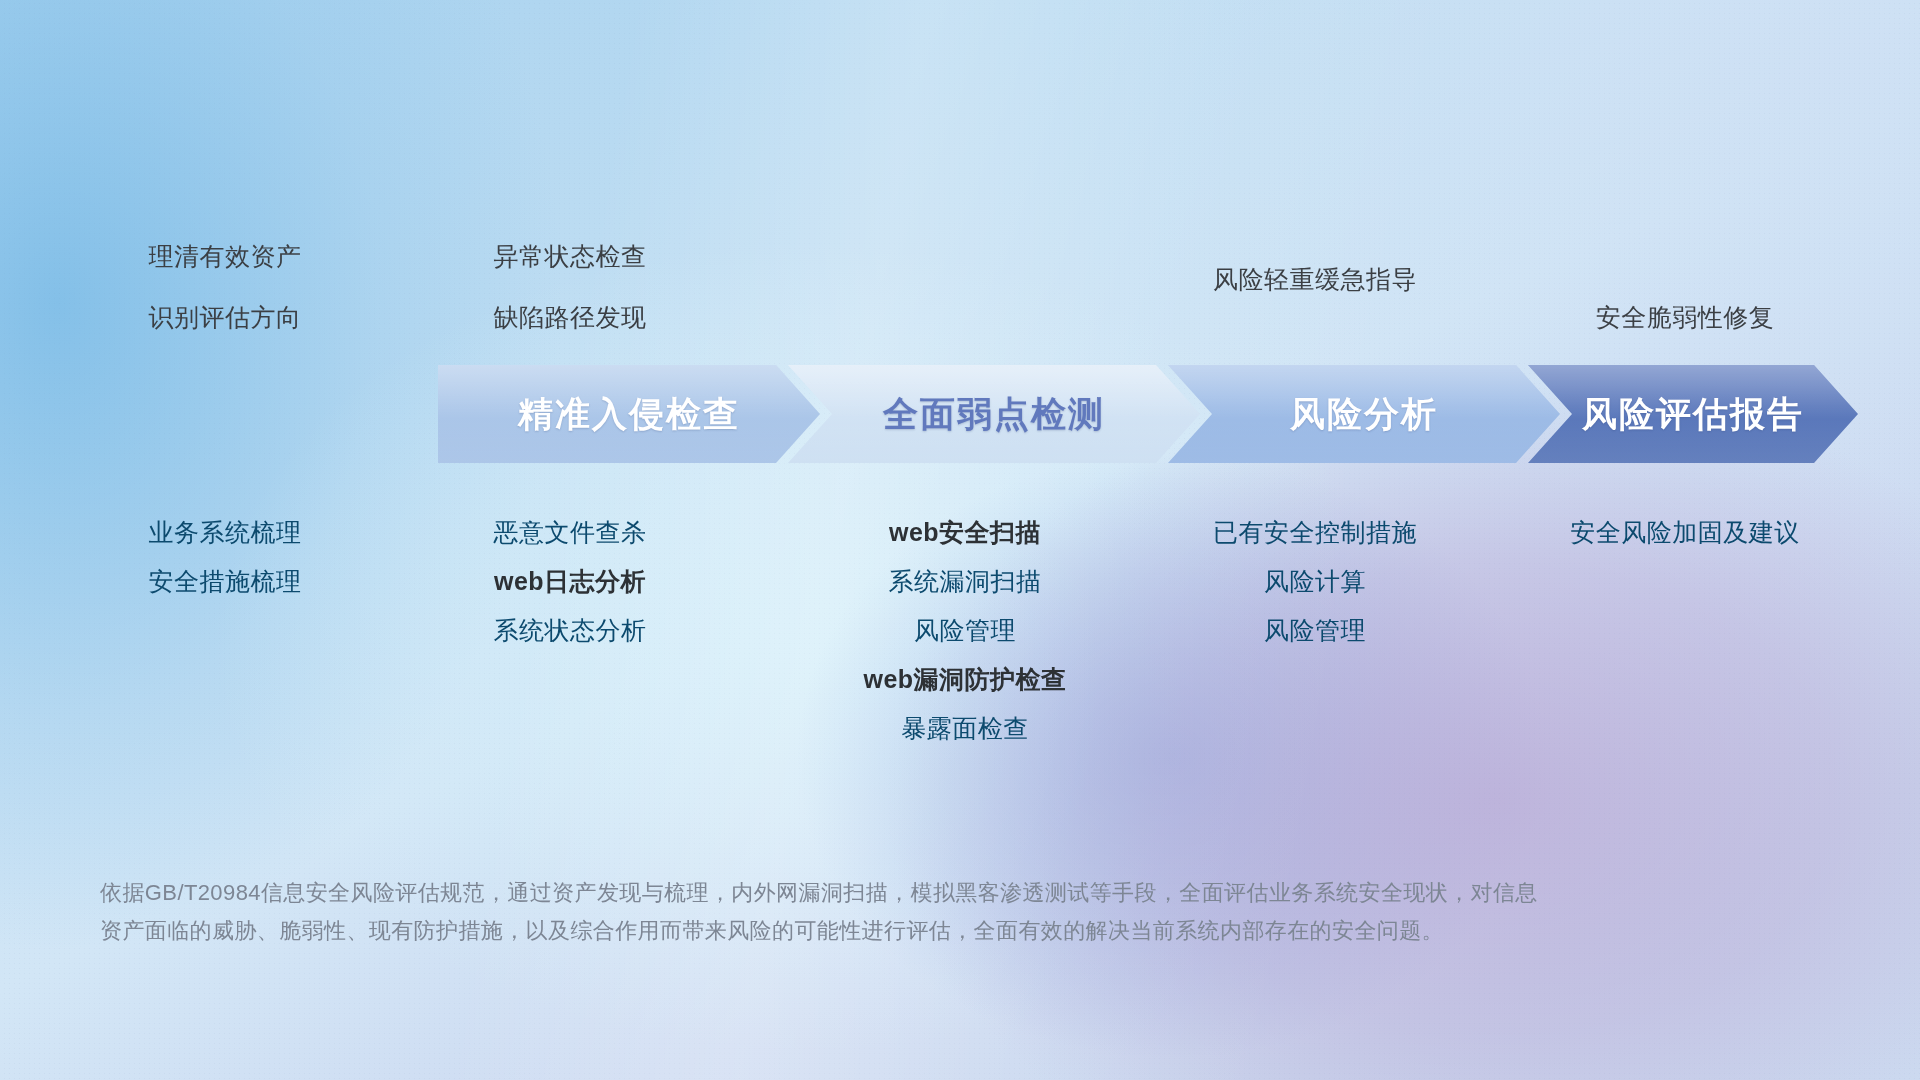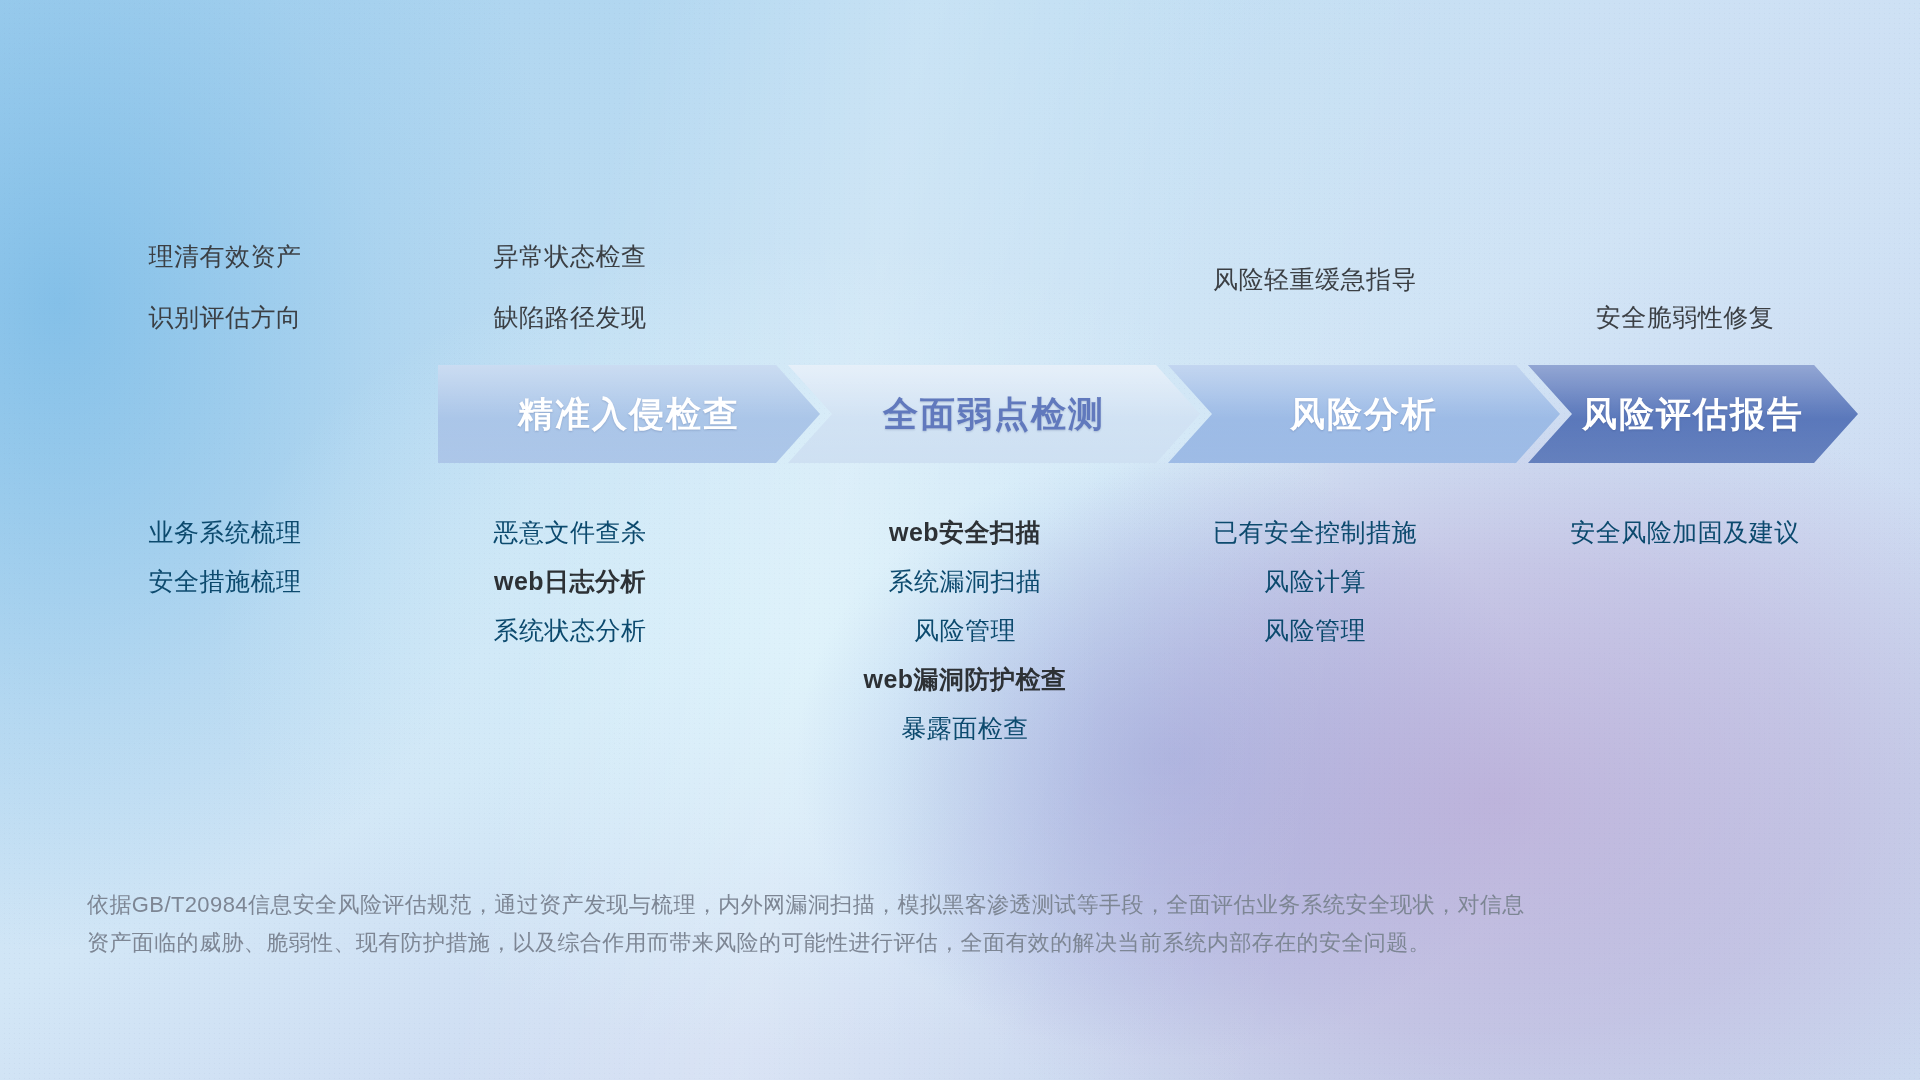--- a/index.html
+++ b/index.html
@@ -129,28 +129,27 @@
     background-image: radial-gradient(rgba(255,255,255,0.8) 0.6px, transparent 0.7px);
     background-size: 6px 6px;
     pointer-events: none;
     -webkit-mask-image: linear-gradient(115deg, rgba(0,0,0,0.9) 0%, rgba(0,0,0,0) 42%);
     mask-image: linear-gradient(115deg, rgba(0,0,0,0.9) 0%, rgba(0,0,0,0) 42%);
   }
 
   
   #footer {
     position: absolute;
-    left: 87px;
+    left: 100px;
     top: 874px;
     width: 1540px;
     color: #7d8694;
     font-size: 22px;
     line-height: 38px;
     letter-spacing: 0.4px;
-    margin-top: 12px;
   }
   #footer .fl { white-space: nowrap; }
 </style>
 </head>
 <body>
 
 <div id="bg"></div>
 <div id="bg-noise"></div>
 <div id="bg-sheen"></div>
 

